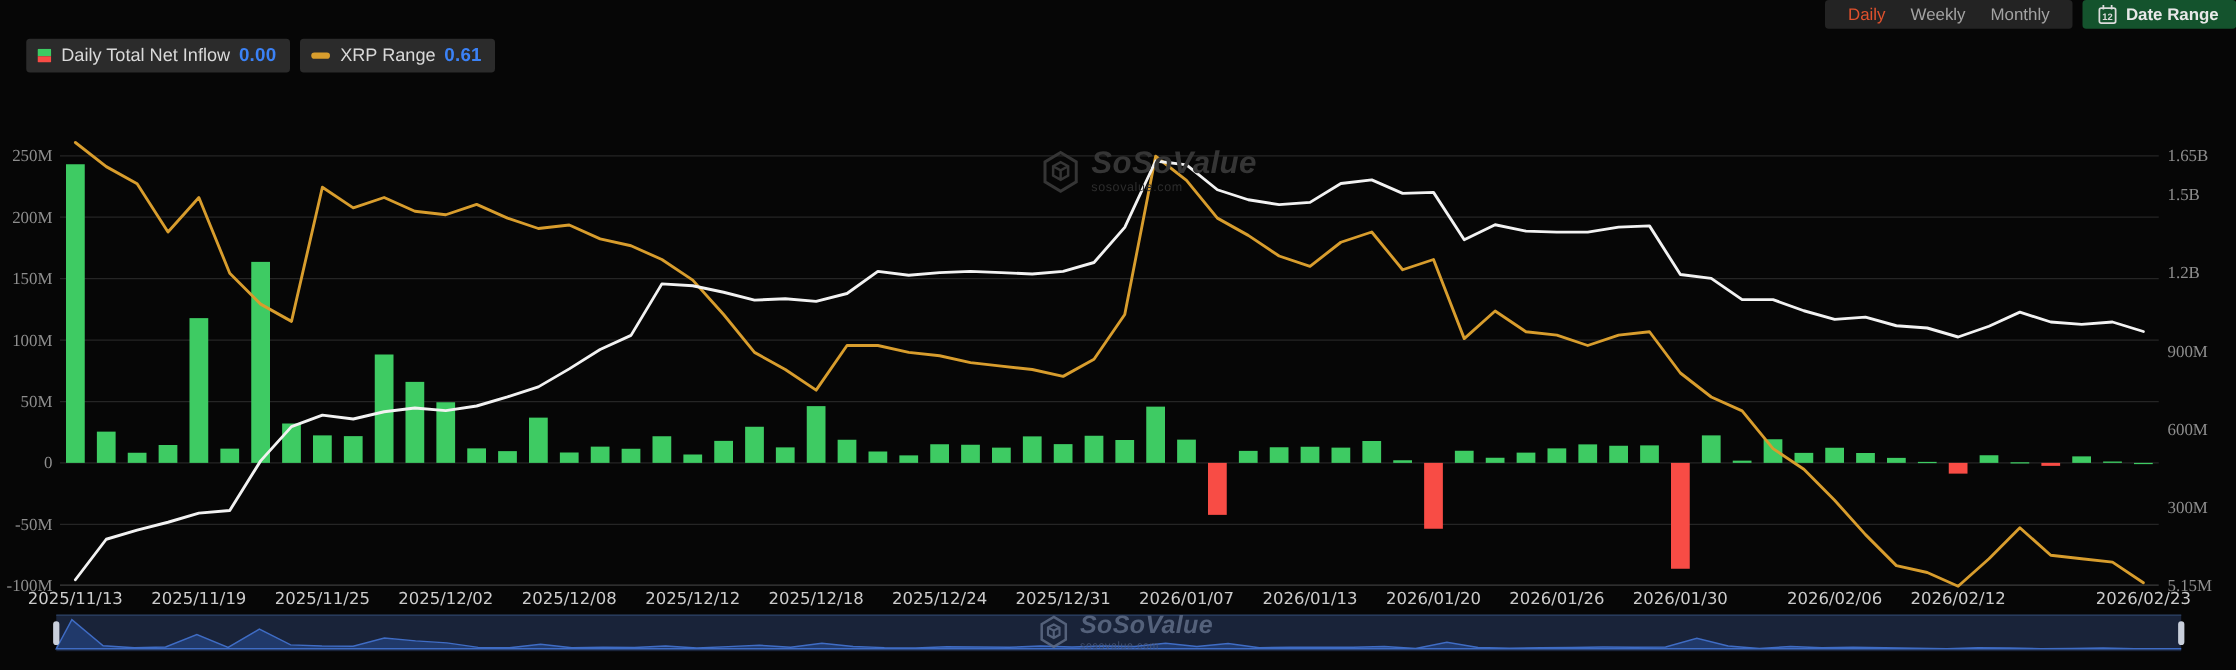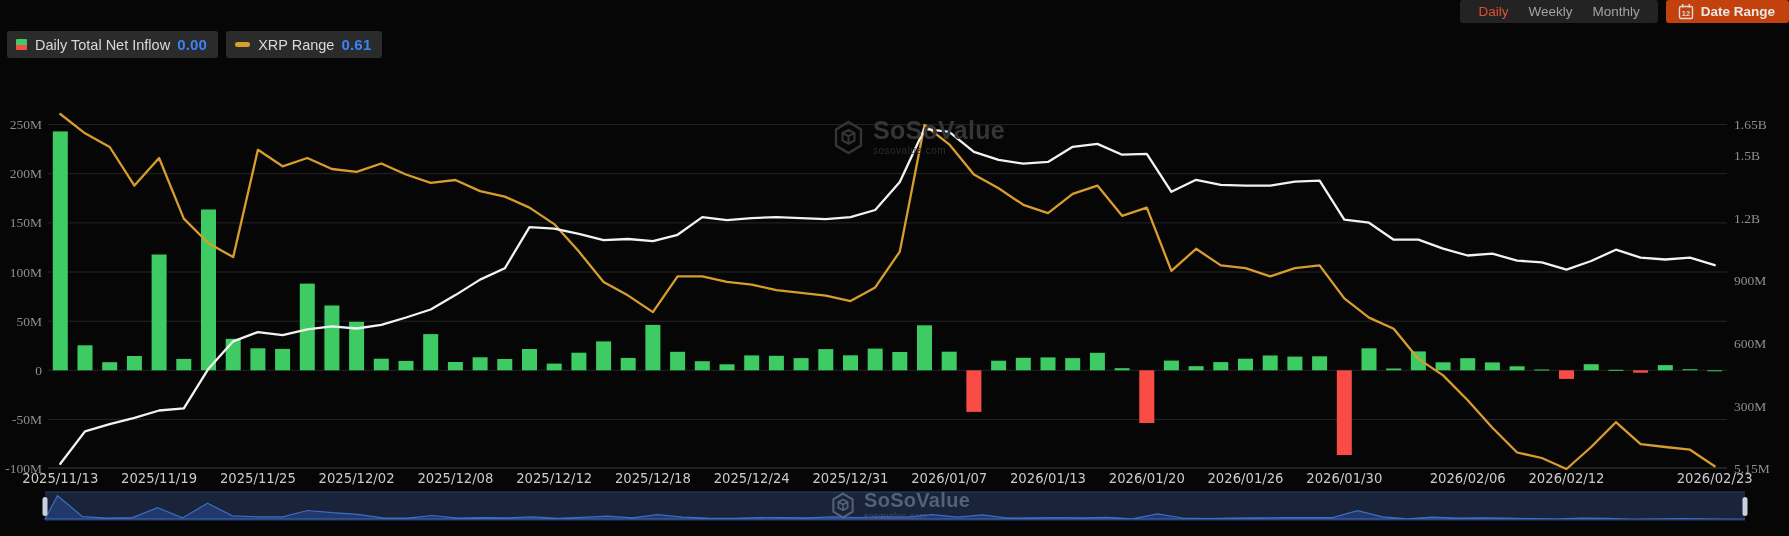--- a/index.html
+++ b/index.html
@@ -3,37 +3,37 @@
 <meta charset="utf-8">
 <style>
   html,body{margin:0;padding:0;background:#060606;width:1789px;height:536px;overflow:hidden;
     font-family:"Liberation Sans",sans-serif;-webkit-font-smoothing:antialiased;}
   .app{position:relative;width:1789px;height:536px;background:#060606;}
   
   .topbar{position:absolute;top:0;right:0;height:24px;display:flex;gap:8px;align-items:stretch;}
   .period-group{display:flex;align-items:center;background:#232323;border-radius:3px;padding:0 8px;height:23px;}
   .period{font-size:13.5px;color:#a3a3a3;padding:0 10px;cursor:pointer;line-height:23px;}
   .period.active{color:#e0512d;}
-  .date-range{display:flex;align-items:center;gap:7px;background:#c2410c;border-radius:3px;
+  .date-range{display:flex;align-items:center;gap:7px;background:#14532d;border-radius:3px;
     padding:0 14px 0 12px;height:23px;color:#e8e8e8;font-weight:bold;font-size:13.5px;cursor:pointer;}
   
-  .legend{position:absolute;top:31px;left:7px;display:flex;gap:8px;align-items:flex-end;}
+  .legend{position:absolute;top:31px;left:21px;display:flex;gap:8px;align-items:flex-end;}
   .chip{display:flex;align-items:center;background:#2b2b2b;border-radius:3px;padding:4px 11px 4px 9px;height:19px;}
   .chip .lbl{font-size:14.5px;color:#d9d9d9;margin-left:8px;}
   .chip .val{font-size:15px;font-weight:bold;color:#3b82f6;margin-left:7px;letter-spacing:.2px;}
   .ic-inflow{width:11px;height:11px;display:inline-block;border-radius:1px;overflow:hidden;}
   .ic-inflow .g{display:block;width:11px;height:6px;background:#3ecb63;}
   .ic-inflow .r{display:block;width:11px;height:5px;background:#f84c45;}
   .ic-dash{width:15px;height:4.5px;border-radius:2.5px;display:inline-block;}
   
   .wm{position:absolute;display:flex;align-items:center;gap:9px;pointer-events:none;}
   .wm-main{left:833px;top:118px;color:#343434;}
   .wm-nav{left:831px;top:490px;color:#5c6981;opacity:.85;}
   .wm .t{display:flex;flex-direction:column;line-height:1;}
-  .wm .name{font-weight:bold;letter-spacing:.3px;}
+  .wm .name{font-weight:bold;letter-spacing:.3px;font-style:italic;}
   .wm-main .name{font-size:25px;color:#353535;}
   .wm-main .dom{font-size:10px;color:#2d2d2d;margin-top:3px;letter-spacing:.5px;}
   .wm-nav .name{font-size:20px;color:#5f6c86;}
   .wm-nav .dom{font-size:8.5px;color:#49587a;margin-top:2px;letter-spacing:.5px;}
   svg text{user-select:none;}
 </style>
 </head>
 <body>
 
 <div class="app">

